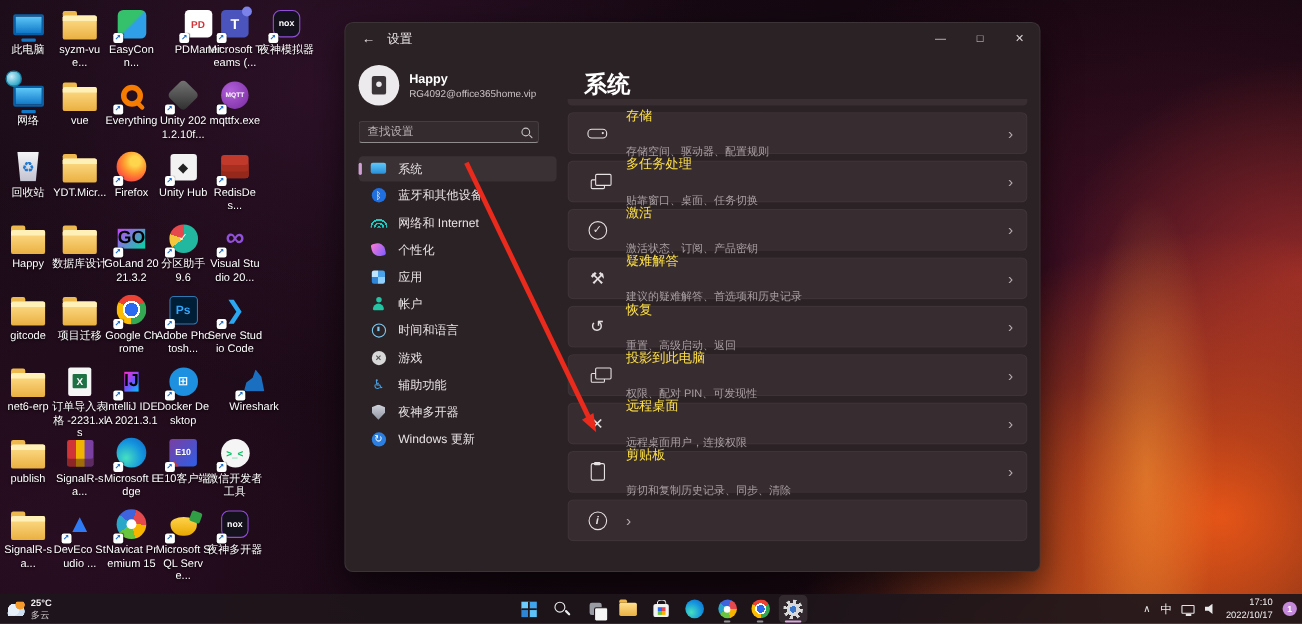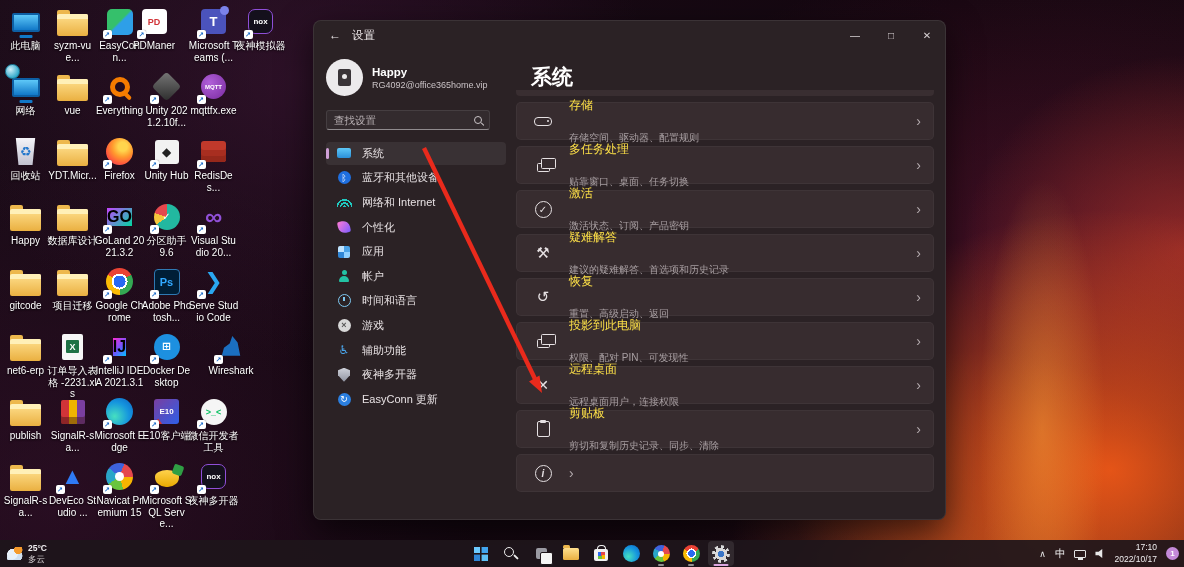--- a/index.html
+++ b/index.html
@@ -361,21 +361,21 @@
         </div>
         <div class="dk-label">Microsoft Edge</div>
       </div>
       <div class="dk-icon" style="left: 92.5px; top: 460px;">
         <div class="dk-art">
           <span class="art k-navicat"></span>
           <span class="sc">↗</span>
         </div>
         <div class="dk-label">Navicat Premium 15</div>
       </div>
-      <div class="dk-icon" style="left: 127px; top: 5px; justify-content: flex-end;">
+      <div class="dk-icon" style="left: 153px; top: 5px; justify-content: flex-end;">
         <div class="dk-art">
           <span class="art k-pdmaner">
             <span class="g">PD</span>
           </span>
           <span class="sc">↗</span>
         </div>
         <div class="dk-label">PDManer</div>
       </div>
       <div class="dk-icon" style="left: 139.5px; top: 70px;">
         <div class="dk-art">
@@ -596,21 +596,21 @@
           <div class="nav-item">
             <span class="si">
               <span class="si-priv"></span>
             </span>
             <span>夜神多开器</span>
           </div>
           <div class="nav-item">
             <span class="si">
               <span class="si-upd">↻</span>
             </span>
-            <span>EasyConn 更新</span>
+            <span>Windows 更新</span>
           </div>
         </div>
     </div>
 
     <div class="page-title">系统</div>
     <div class="cards">
       <div class="sliver"></div>
     <div class="card">
           <span class="ci">
             <span class="ci-storage"></span>

